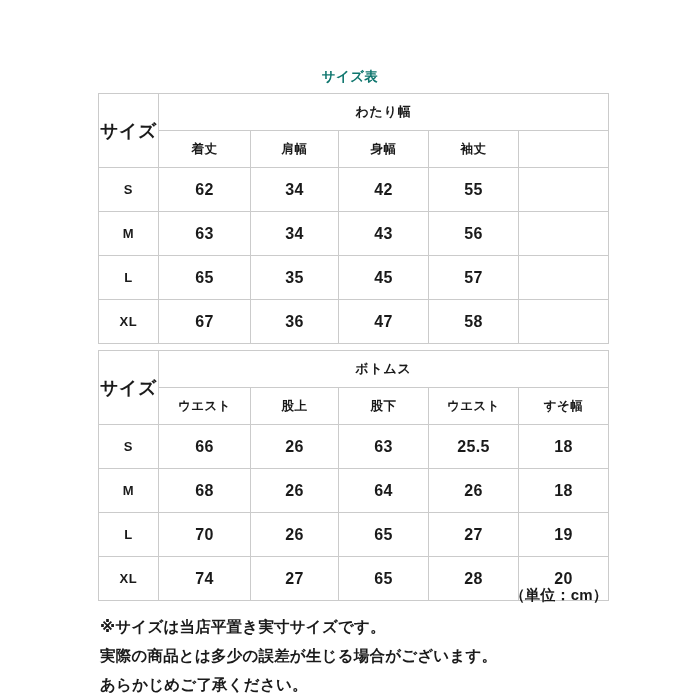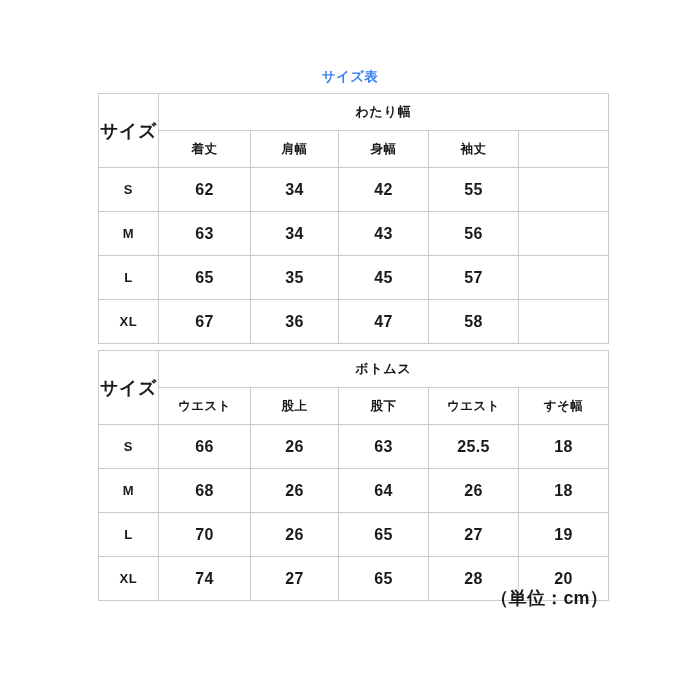--- a/index.html
+++ b/index.html
@@ -25,21 +25,21 @@
   
   .chart-title {
     position: absolute;
     left: 0;
     top: 68px;
     width: 700px;
     text-align: center;
     font-size: 13.5px;
     font-weight: 700;
     letter-spacing: 0.4px;
-    color: #3b82f6;
+    color: #0f766e;
   }
 
   
   .size-table {
     position: absolute;
     left: 98px;
     width: 510px;
     border-collapse: collapse;
     table-layout: fixed;
     background: #ffffff;
@@ -93,21 +93,21 @@
   }
   .cell-empty { }
 
   
   .unit-note {
     position: absolute;
     left: 98px;
     top: 586px;
     width: 510px;
     text-align: right;
-    font-size: 18px;
+    font-size: 15px;
     font-weight: 700;
     color: #1a1a1a;
     letter-spacing: 0.2px;
   }
 
   
   .notes {
     position: absolute;
     left: 100px;
     top: 612px;
@@ -238,14 +238,19 @@
         <td class="cell-data">27</td>
         <td class="cell-data">65</td>
         <td class="cell-data">28</td>
         <td class="cell-data">20</td>
       </tr>
     </tbody>
   </table>
 
   <div class="unit-note">（単位：cm）</div>
 
+  <div class="notes">
+    <div class="note-line">※サイズは当店平置き実寸サイズです。</div>
+    <div class="note-line">実際の商品とは多少の誤差が生じる場合がございます。</div>
+    <div class="note-line">あらかじめご了承ください。</div>
+  </div>
 
 </div>
 
 </body></html>

